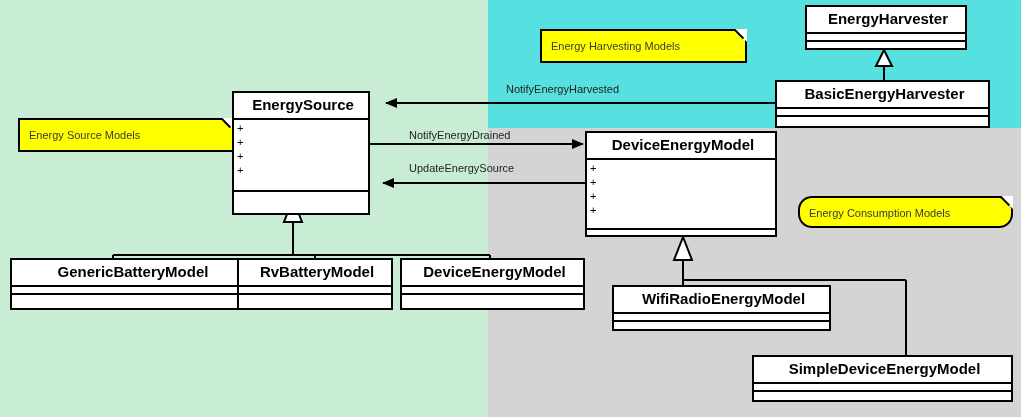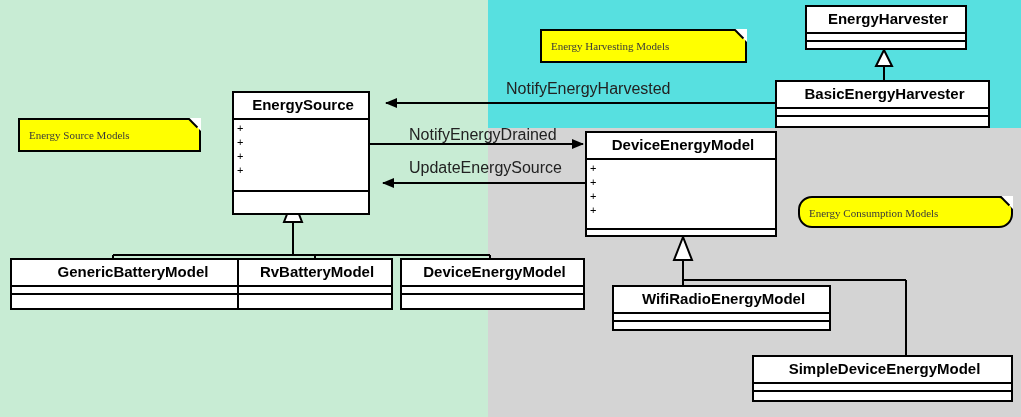--- a/index.html
+++ b/index.html
@@ -72,21 +72,21 @@
   }
   .uml-attrs.empty { height: 8px; padding: 0; }
 
   
   .uml-note {
     position: absolute;
     z-index: 3;
     background: #ffff00;
     border: 2px solid #000000;
     box-sizing: border-box;
-    font-family: Liberation Serif, serif;
+    font-family: Liberation Sans, sans-serif;
     font-size: 11px;
     color: #3a3a3a;
     padding: 8px 14px 8px 9px;
     white-space: nowrap;
     line-height: 14px;
   }
   .uml-note .fold {
     position: absolute;
     right: -2px;
     top: -2px;
@@ -112,21 +112,21 @@
     height: 2px;
     background: #000000;
     transform: rotate(45deg);
     transform-origin: left center;
   }
 
   
   .edge-label {
     position: absolute;
     z-index: 2;
-    font-size: 16px;
+    font-size: 11px;
     color: #222222;
     white-space: nowrap;
     line-height: 14px;
   }
 </style>
 </head>
 <body>
 
 <div id="canvas">
 
@@ -186,21 +186,21 @@
       <polygon points="683,237 674,260 692,260" fill="#ffffff" stroke="#000000" stroke-width="2"></polygon>
     </g>
   </svg>
 
   <div class="edge-label" style="left:506px; top:82px;">NotifyEnergyHarvested</div>
 
   <div class="edge-label" style="left:409px; top:128px;">NotifyEnergyDrained</div>
 
   <div class="edge-label" style="left:409px; top:161px;">UpdateEnergySource</div>
 
-  <div class="uml-note" style="left:18px; top:118px; width:183px; height:34px;">
+  <div class="uml-note" style="left:18px; top:118px; width:216px; height:34px;">
     <span class="fold"></span>
     <span class="fold-edge"></span>
     <span>Energy Source Models</span>
   </div>
 
   <div class="uml-note" style="left:540px; top:29px; width:207px; height:34px;">
     <span class="fold"></span>
     <span class="fold-edge"></span>
     <span>Energy Harvesting Models</span>
   </div>

